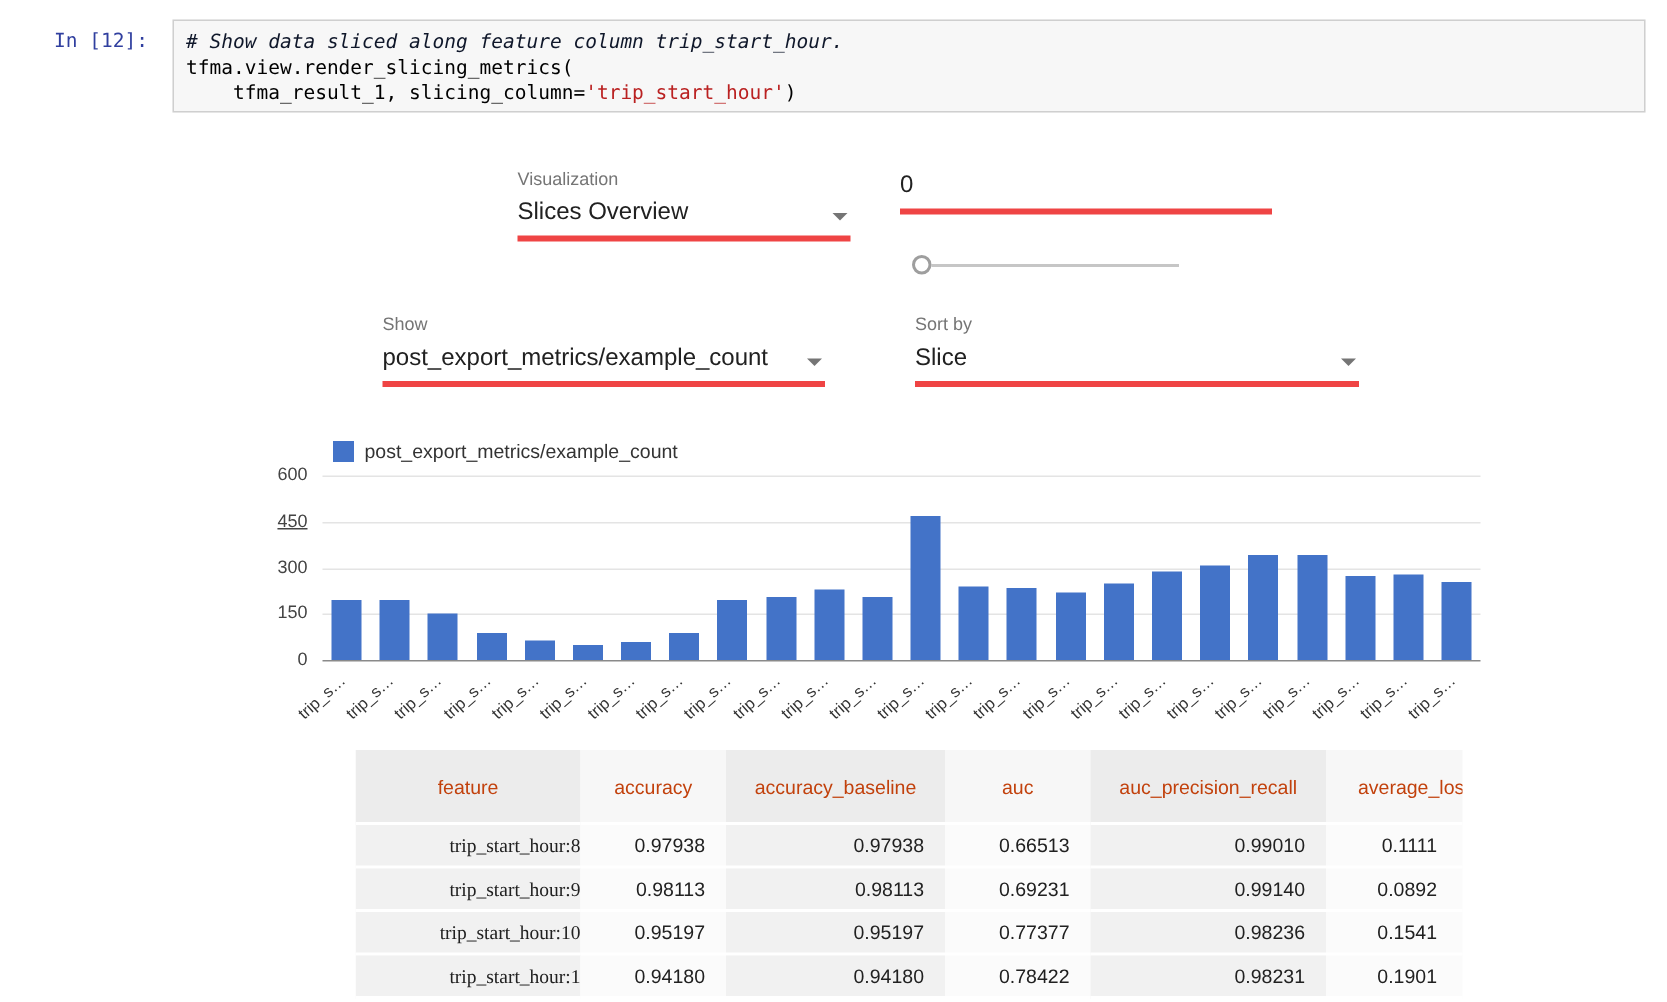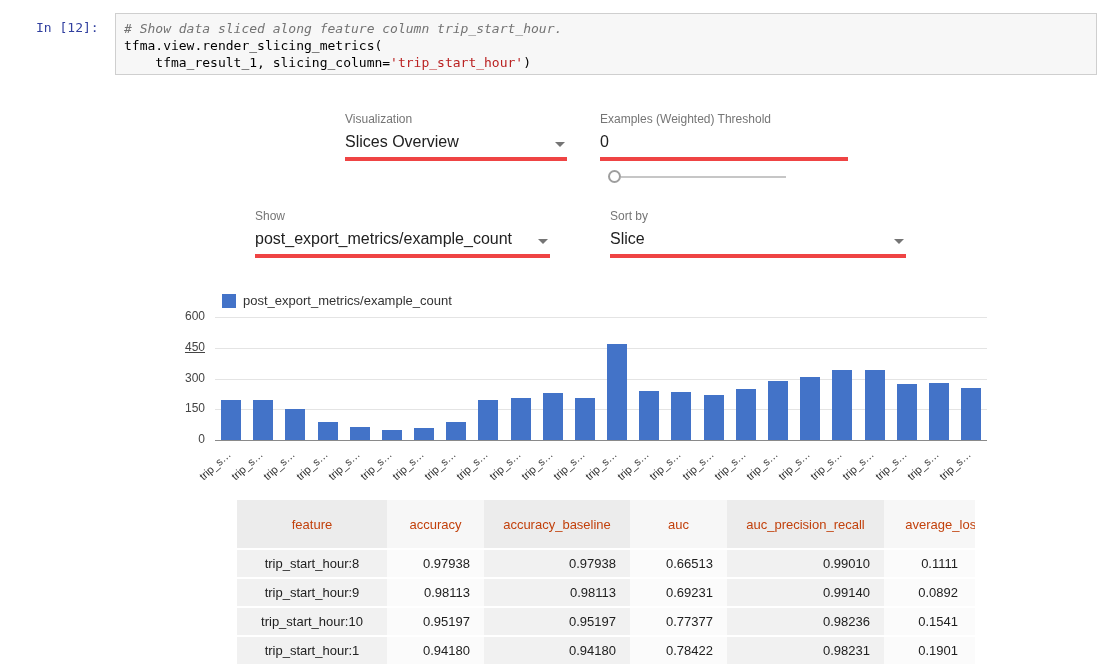--- a/index.html
+++ b/index.html
@@ -1,21 +1,21 @@
 <!DOCTYPE html>
 <html><head>
 <meta charset="utf-8">
 <style>
   * { margin:0; padding:0; box-sizing:border-box; }
   html,body { width:1111px; height:668px; }
   body { position:relative; background:#fff; font-family:"Liberation Sans",sans-serif; overflow:hidden; }
 
   .prompt { position:absolute; left:36px; top:20px; font-family:"DejaVu Sans Mono",monospace; font-size:13px; color:#303f9f; }
   .code-cell { position:absolute; left:115px; top:13px; width:982px; height:62px; background:#f7f7f7; border:1px solid #cfcfcf; padding:6px 8px; font-family:"DejaVu Sans Mono",monospace; font-size:13px; line-height:17px; white-space:pre; color:#000; }
-  .tok-comment { color:#737373; font-style:italic;margin-top:16px; }
+  .tok-comment { color:#0f172a; font-style:italic;margin-top:16px; }
   .tok-string { color:#ba2121; }
 
   .ctrl { position:absolute; }
   .ctrl-label { font-size:12px; color:#757575; height:18px; }
   .ctrl-value { position:relative; font-size:16px; color:#212121; padding:3px 18px 6px 0; border-bottom:4px solid #ef4444; white-space:nowrap; overflow:hidden; }
   .ctrl-value.no-arrow { padding-right:0; }
   .dd-arrow { position:absolute; right:2px; bottom:10px; width:0; height:0; border-left:5px solid transparent; border-right:5px solid transparent; border-top:5px solid #757575; }
 
   .slider { position:absolute; left:608px; top:169px; width:178px; height:15px; }
   .slider-track { position:absolute; left:13px; right:0; top:7px; height:2px; background:#c6c6c6; }
@@ -39,41 +39,40 @@
   .x-axis { position:absolute; left:215px; top:443px; width:772px; height:34px; }
   .xlabel { position:absolute; width:64px; text-align:right; font-size:11px; color:#333; transform:rotate(-42deg); transform-origin:100% 0; white-space:nowrap; }
 
   .table-wrap { position:absolute; left:237px; top:500px; width:738px; height:168px; overflow:hidden; }
   table { border-collapse:separate; border-spacing:0; width:767px; table-layout:fixed; }
   th, td { font-size:13px; font-weight:normal; overflow:hidden; white-space:nowrap; }
   th { height:50px; color:#c2410c; text-align:center; background:#f7f7f7; border-bottom:2px solid #fff; }
   th.band { background:#ececec; }
   td { height:29px; color:#212121; background:#fbfbfb; border-bottom:2px solid #fff; }
   td.band { background:#f1f1f1; }
-  td.feature { text-align:center; }
+  td.feature { text-align:right;font-family:Liberation Serif, serif; }
   td.num { text-align:right; padding-right:14px; }
   td.last { padding-right:46px; }
   col.c0{width:150px} col.c1{width:97px} col.c2{width:146px} col.c3{width:97px} col.c4{width:157px} col.c5{width:120px}
 </style>
 </head>
 <body>
 
 <div class="prompt">In [12]:</div>
 
 <div class="code-cell"><span class="tok-comment"># Show data sliced along feature column trip_start_hour.</span>
 <span>tfma.view.render_slicing_metrics(</span>
 <span>    tfma_result_1, slicing_column=</span><span class="tok-string">'trip_start_hour'</span><span>)</span></div>
 
 <div class="ctrl" style="left:345px;top:112px;width:222px">
   <div class="ctrl-label">Visualization</div>
   <div class="ctrl-value"><span>Slices Overview</span><span class="dd-arrow"></span></div>
 </div>
 
 <div class="ctrl" style="left:600px;top:112px;width:248px">
-  <div class="ctrl-label">Examples (Weighted) Threshold</div>
   <div class="ctrl-value no-arrow"><span>0</span></div>
 </div>
 
 <div class="slider">
   <div class="slider-track"></div>
   <div class="slider-thumb"></div>
 </div>
 
 <div class="ctrl" style="left:255px;top:209px;width:295px">
   <div class="ctrl-label">Show</div>

